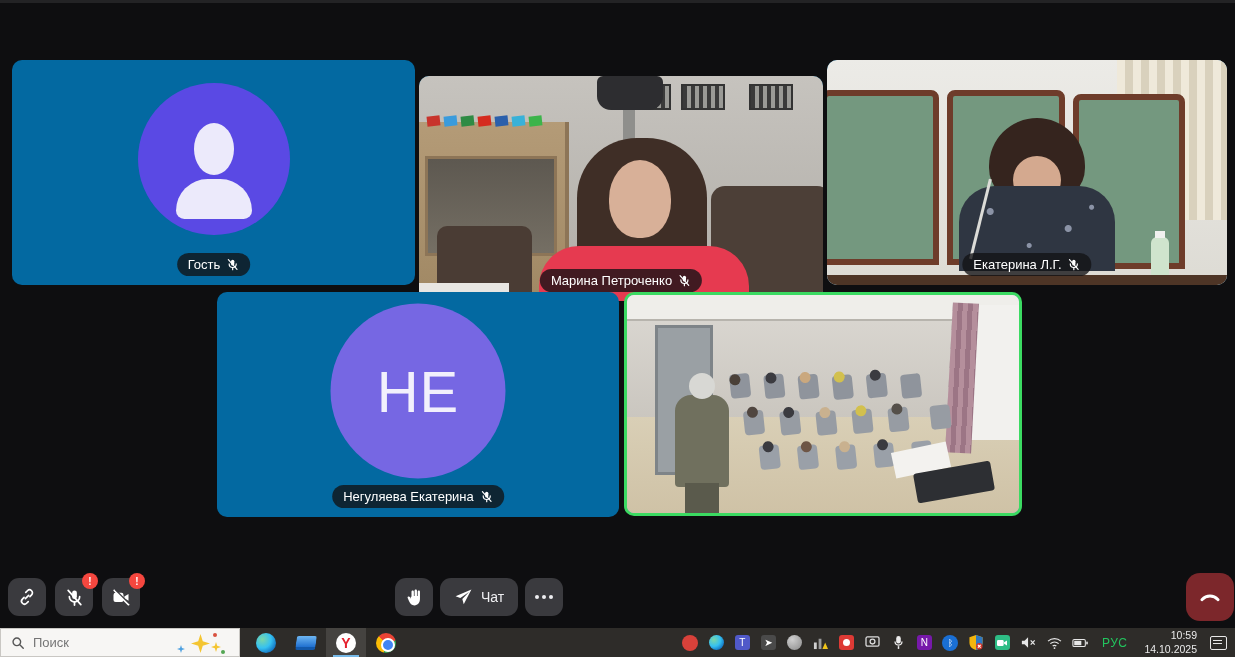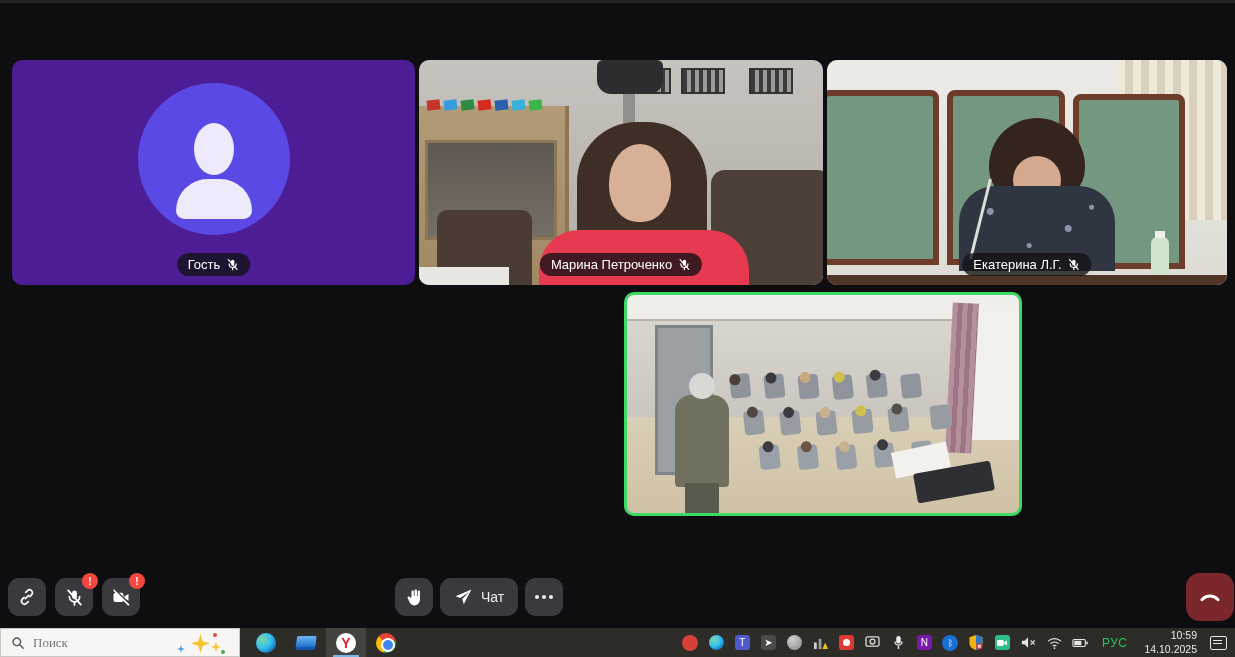--- a/index.html
+++ b/index.html
@@ -4,23 +4,23 @@
 <style>
   * { margin:0; padding:0; box-sizing:border-box; }
   html,body { background:#000; }
   .screen {
     position:relative; width:1235px; height:657px; overflow:hidden;
     background:#0e0e10; font-family:"Liberation Sans", sans-serif;
   }
   .top-strip { position:absolute; left:0; top:0; width:100%; height:3px; background:#232325; }
 
   
-  .tile { position:absolute; background:#4c1d95; border-radius:10px; overflow:hidden; }
+  .tile { position:absolute; background:#0369a1; border-radius:10px; overflow:hidden; }
   .tile-1 { left:12px;  top:60px;  width:403px; height:225px; }
-  .tile-2 { left:419px; top:60px;  width:404px; height:225px; }
+  .tile-2 { left:419px; top:76px;  width:404px; height:225px; }
   .tile-3 { left:827px; top:60px;  width:400px; height:225px; }
   .tile-4 { left:217px; top:292px; width:402px; height:225px; }
   .tile-5 { left:624px; top:292px; width:398px; height:224px; border:3px solid #3bda62; }
 
   .name-pill {
     position:absolute; left:50%; bottom:9px; transform:translateX(-50%);
     display:flex; align-items:center; gap:6px; white-space:nowrap;
     background:rgba(18,18,20,.78); color:#fff; font-size:13px;
     padding:4px 11px; border-radius:14px; z-index:5;
   }
@@ -144,21 +144,21 @@
     position:absolute; left:1186px; top:573px; width:48px; height:48px; border-radius:14px;
     background:#7c272b; display:flex; align-items:center; justify-content:center;
   }
 
   
   .taskbar { position:absolute; left:0; bottom:0; width:100%; height:29px; background:#2e2c29;
     display:flex; align-items:center; }
   .search-box { position:relative; width:240px; height:29px; background:#f7f6f4;
     border:1px solid #c9c7c3; display:flex; align-items:center; gap:8px; padding:0 10px; }
   .search-box input { border:none; outline:none; background:transparent; width:120px;
-    font-size:13px; color:#4d7c0f; font-family:Liberation Serif, serif; }
+    font-size:13px; color:#4d7c0f; font-family:Liberation Sans, sans-serif; }
   .sparkles { position:absolute; right:14px; top:4px; width:48px; height:22px; }
   .star { position:absolute; background:#f4c531;
     clip-path:polygon(50% 0,62% 38%,100% 50%,62% 62%,50% 100%,38% 62%,0 50%,38% 38%); }
   .star.big { left:14px; top:1px; width:19px; height:19px; }
   .star.small { left:34px; top:9px; width:10px; height:10px; }
   .star.blue { left:0px; top:12px; width:8px; height:8px; background:#4b9fe0; }
   .dot { position:absolute; width:4px; height:4px; border-radius:50%; }
   .dot.red { right:8px; top:0; background:#d9513f; }
   .dot.green { right:0; bottom:1px; background:#53a653; }
 
@@ -266,20 +266,34 @@
       <span>Екатерина Л.Г.</span>
       <svg width="13" height="13" viewBox="0 0 24 24" fill="none" stroke="#fff" stroke-width="2.2" stroke-linecap="round">
           <rect x="9" y="3" width="6" height="11" rx="3" fill="#fff" stroke="none"></rect>
           <path d="M5.5 11a6.5 6.5 0 0 0 13 0"></path>
           <path d="M12 18v3.5"></path>
           <path d="M4 3 L20 21"></path>
         </svg>
     </div>
   </div>
 
+  <div class="tile tile-4">
+    <div class="avatar-circle">
+      <span class="initials">НЕ</span>
+    </div>
+    <div class="name-pill">
+      <span>Негуляева Екатерина</span>
+      <svg width="13" height="13" viewBox="0 0 24 24" fill="none" stroke="#fff" stroke-width="2.2" stroke-linecap="round">
+          <rect x="9" y="3" width="6" height="11" rx="3" fill="#fff" stroke="none"></rect>
+          <path d="M5.5 11a6.5 6.5 0 0 0 13 0"></path>
+          <path d="M12 18v3.5"></path>
+          <path d="M4 3 L20 21"></path>
+        </svg>
+    </div>
+  </div>
 
   <div class="tile tile-5">
     <div class="scene">
       <div class="s5-wall"></div>
       <div class="s5-ceil"></div>
       <div class="s5-floor"></div>
       <div class="s5-door"></div>
       <div class="s5-window"></div>
       <div class="s5-curtain"></div>
       <div class="s5-chairs">

